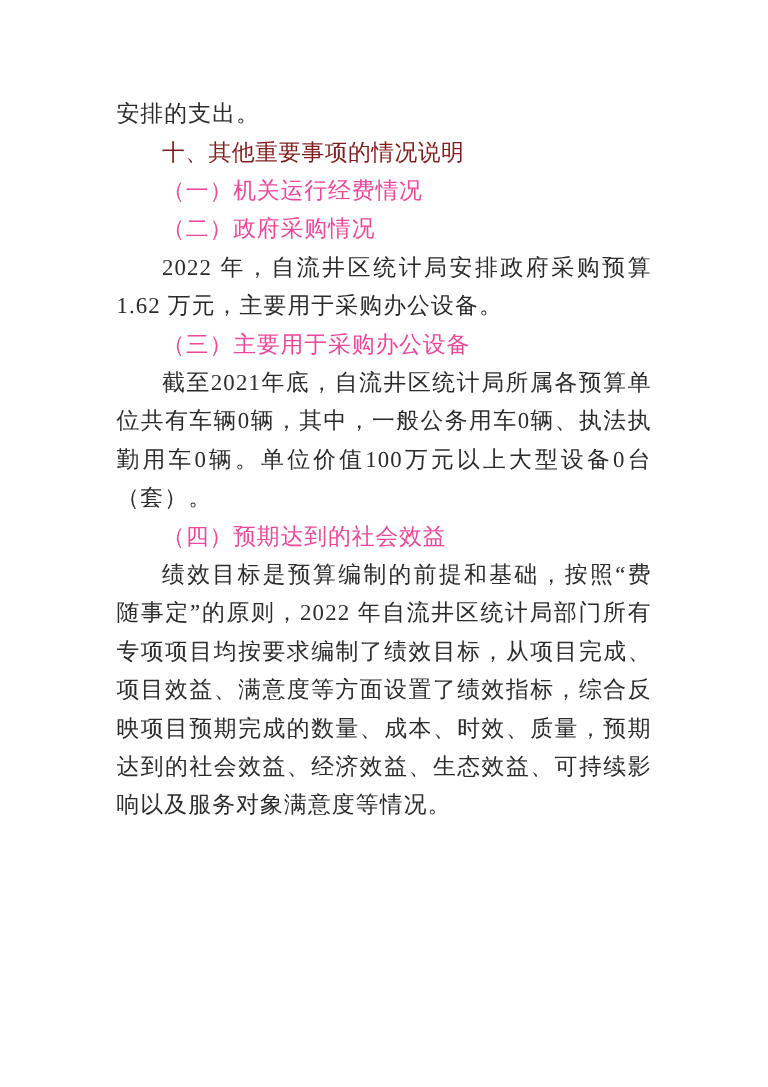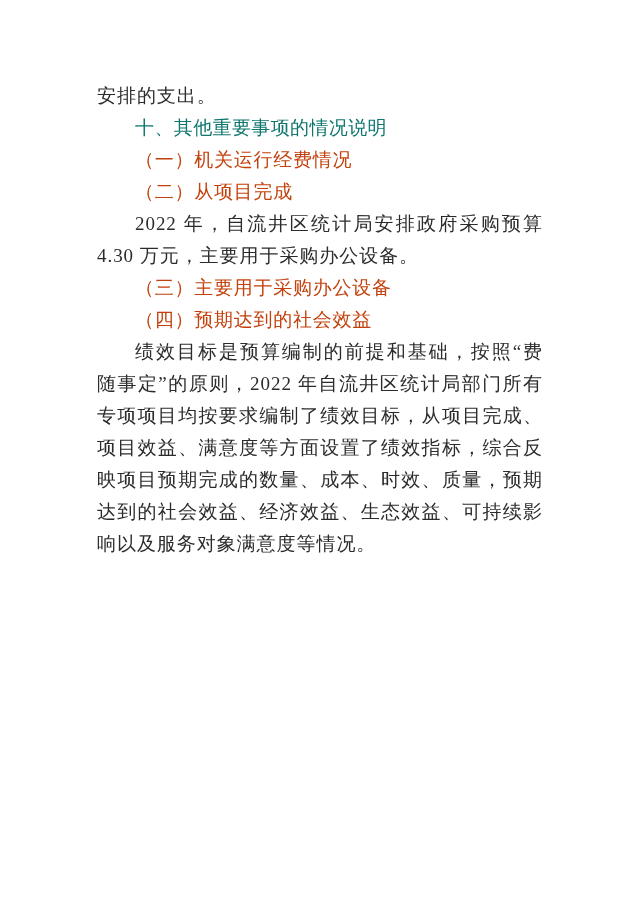--- a/index.html
+++ b/index.html
@@ -38,28 +38,28 @@
     text-justify: inter-ideograph;
     text-indent: 2em;
     letter-spacing: 0.05em;
   }
   .h1 {
     font-family: "Liberation Sans", sans-serif;
     font-weight: bold;
     font-size: 20px;
     text-indent: 2em;
     letter-spacing: 0.02em;
-    color: #0f766e;
+    color: #7f1d1d;
   }
   .h2 {
     font-weight: bold;
     font-size: 20px;
     text-indent: 2em;
     letter-spacing: 0.04em;
-    color: #c2410c;
+    color: #ec4899;
   }
   .footer {
     position: absolute;
     left: 0;
     right: 0;
     top: 838px;
     text-align: center;
     font-size: 16px;
     line-height: 24px;
     letter-spacing: 0.1em;
@@ -68,20 +68,21 @@
   }
 </style>
 </head>
 <body>
 
 <div class="page">
   <div class="content">
     <p class="cont-line">安排的支出。</p>
     <h1 class="h1">十、其他重要事项的情况说明</h1>
     <h2 class="h2">（一）机关运行经费情况</h2>
-    <h2 class="h2">（二）从项目完成</h2>
-    <p class="para">2022 年，自流井区统计局安排政府采购预算 4.30 万元，主要用于采购办公设备。</p>
+    <h2 class="h2">（二）政府采购情况</h2>
+    <p class="para">2022 年，自流井区统计局安排政府采购预算 1.62 万元，主要用于采购办公设备。</p>
     <h2 class="h2">（三）主要用于采购办公设备</h2>
+    <p class="para">截至2021年底，自流井区统计局所属各预算单位共有车辆0辆，其中，一般公务用车0辆、执法执勤用车0辆。单位价值100万元以上大型设备0台（套）。</p>
     <h2 class="h2">（四）预期达到的社会效益</h2>
     <p class="para">绩效目标是预算编制的前提和基础，按照“费随事定”的原则，2022 年自流井区统计局部门所有专项项目均按要求编制了绩效目标，从项目完成、项目效益、满意度等方面设置了绩效指标，综合反映项目预期完成的数量、成本、时效、质量，预期达到的社会效益、经济效益、生态效益、可持续影响以及服务对象满意度等情况。</p>
   </div>
   <div class="footer">- 10 -</div>
 </div>
 
 </body></html>

